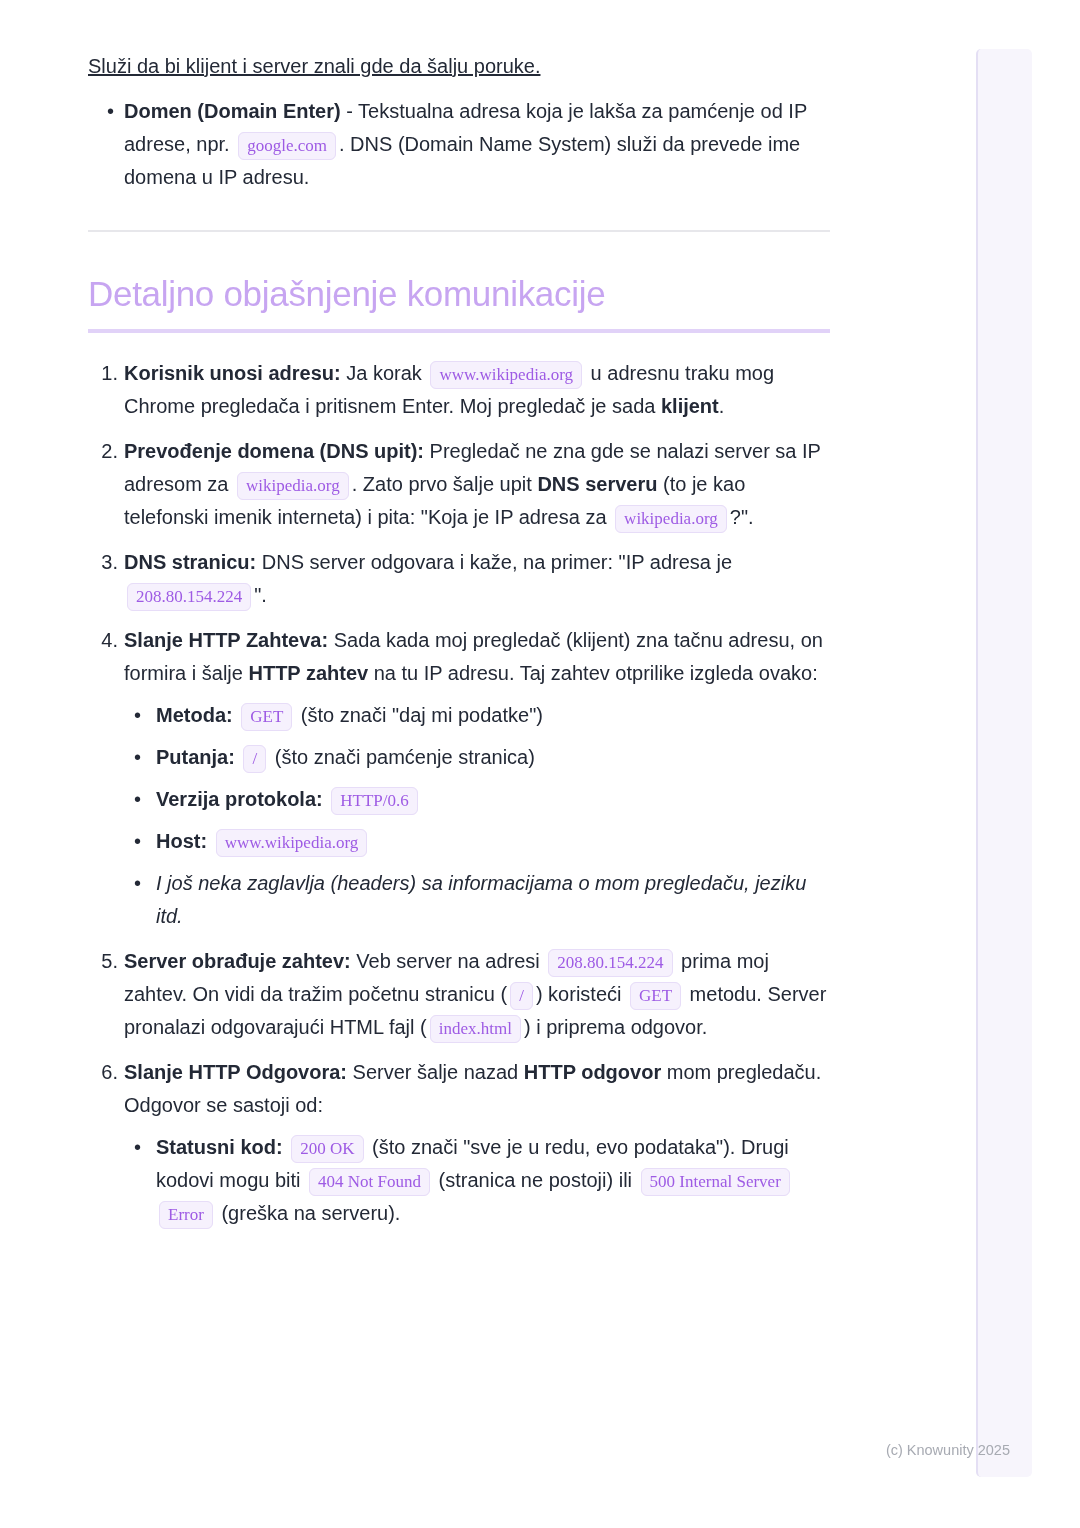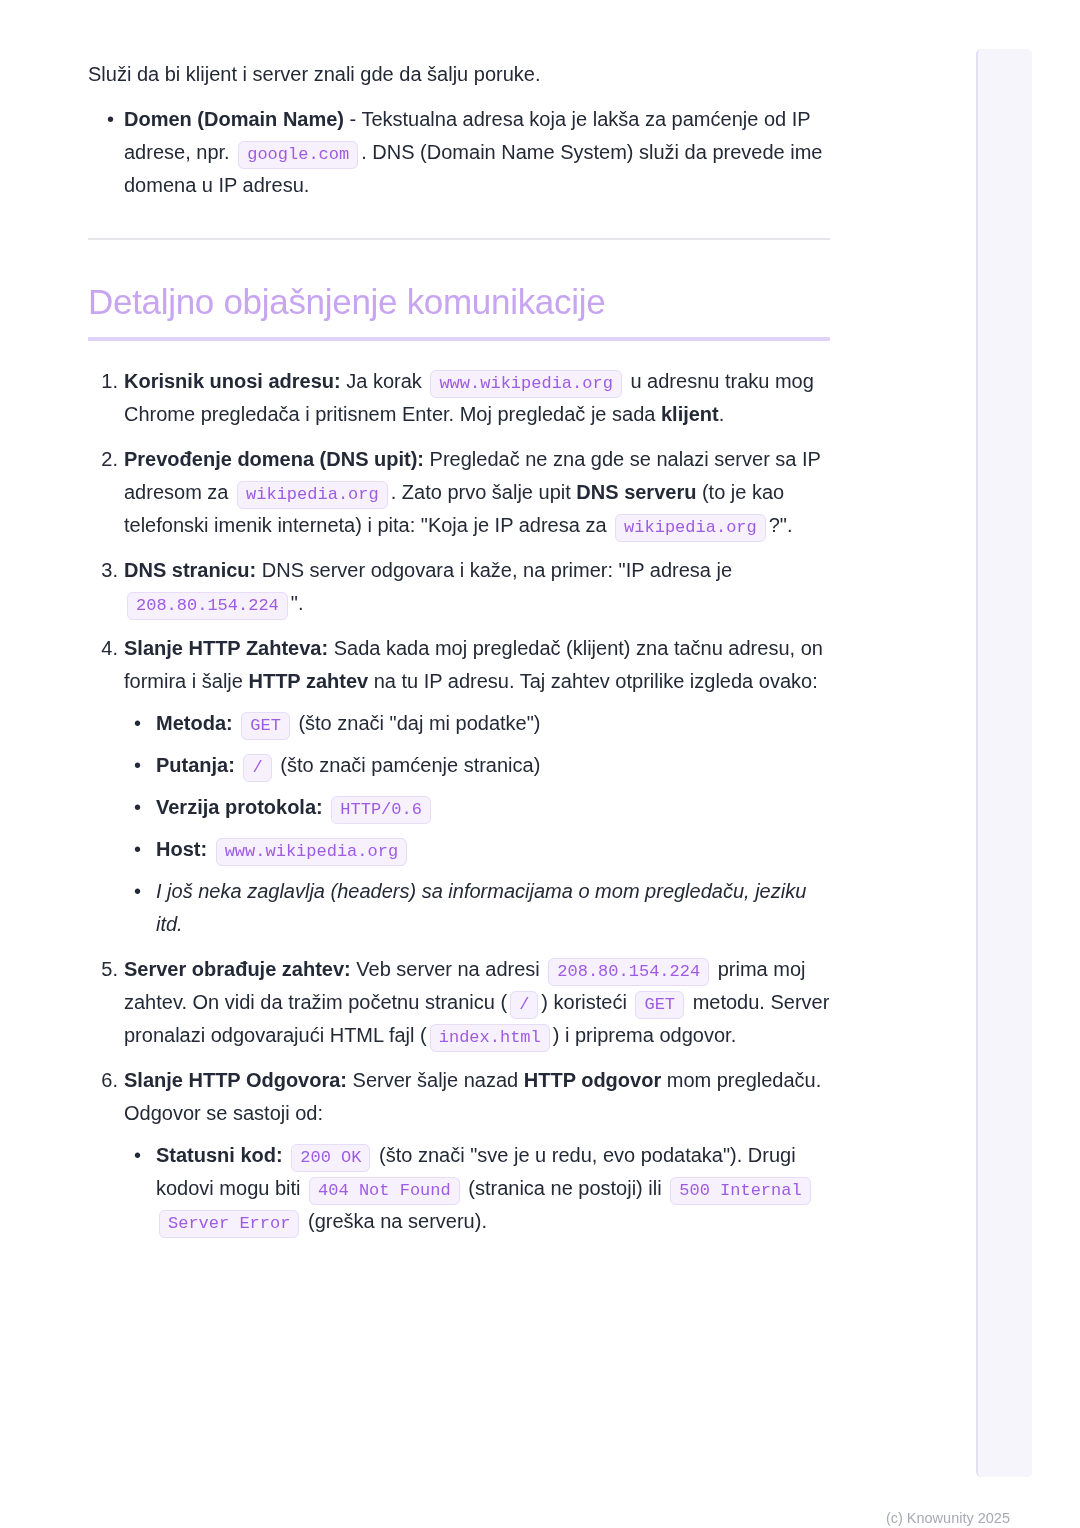--- a/index.html
+++ b/index.html
@@ -20,21 +20,21 @@
     width:1080px;height:1528px;
     background:var(--page-bg);
     font-family:"Liberation Sans","DejaVu Sans",sans-serif;
     color:var(--body-text);
     position:relative;overflow:hidden;
   }
   .content{
     position:absolute;left:88px;top:46px;width:742px;
     font-size:20px;line-height:33px;
   }
-  .para{margin:12px 0 12px;}
+  .para{margin:4px 0 12px;text-decoration:underline;}
   .para.justify{text-align:justify;}
   .divider{height:0;border:0;border-top:2px solid var(--divider);margin:36px 0 0;}
   .section-heading{
     font-size:35px;line-height:40px;font-weight:normal;
     color:var(--heading-color);
     margin:42px 0 0;padding:0 0 15px;
     border-bottom:4px solid var(--heading-underline);
     letter-spacing:-0.3px;
   }
   .section-heading + .para{margin-top:20px;margin-bottom:0;}
@@ -46,55 +46,55 @@
   .li-marker.bullet{padding-right:4px;box-sizing:border-box;}
   .li-body{flex:1;min-width:0;}
   .sub{margin-top:9px;}
   .nli{display:flex;margin:0 0 9px;}
   .nli:last-child{margin-bottom:0;}
   .nli-marker{flex:0 0 24px;padding-left:10px;box-sizing:border-box;margin-right:8px;}
   .nli-body{flex:1;min-width:0;}
   strong{font-weight:bold;}
   em{font-style:italic;}
   .chip{
-    font-family:Liberation Mono, monospace;
+    font-family:Liberation Serif, serif;
     font-size:17px;line-height:1;
     color:var(--code-text);
     background:var(--code-bg);
     border:1px solid var(--code-border);
     border-radius:6px;
     padding:3px 8px 4px;
     margin:0 3px;
     -webkit-box-decoration-break:clone;box-decoration-break:clone;
   }
   .side-strip{
     position:absolute;left:976px;top:49px;width:56px;height:1428px;
     background:var(--strip-bg);
     border-left:2px solid var(--strip-border);
     border-radius:5px;box-sizing:border-box;
     z-index:1;
   }
   .footer{
-    position:absolute;top:1508px;left:0;width:1010px;
+    position:absolute;top:1440px;left:0;width:1010px;
     text-align:right;
     font-size:14.5px;line-height:20px;
     color:var(--footer-text);
     z-index:3;
   }
 </style>
 </head>
 <body>
 
 <div class="page">
   <div class="content" id="doc">
       <p class="para"><span>Služi da bi klijent i server znali gde da šalju poruke.</span></p>
       <div class="blist">
         <div class="li">
           <span class="li-marker bullet">•</span>
-          <div class="li-body"><strong>Domen (Domain Name)</strong><span> - Tekstualna adresa koja je lakša za pamćenje od IP adrese, npr. </span><code class="chip">google.com</code><span>. DNS (Domain Name System) služi da prevede ime domena u IP adresu.</span></div>
+          <div class="li-body"><strong>Domen (Domain Enter)</strong><span> - Tekstualna adresa koja je lakša za pamćenje od IP adrese, npr. </span><code class="chip">google.com</code><span>. DNS (Domain Name System) služi da prevede ime domena u IP adresu.</span></div>
         </div>
       </div>
       <div class="divider"></div>
       <h1 class="section-heading">Detaljno objašnjenje komunikacije</h1>
       <div class="olist">
         <div class="li">
           <span class="li-marker">1.</span>
           <div class="li-body"><strong>Korisnik unosi adresu:</strong><span> Ja korak </span><code class="chip">www.wikipedia.org</code><span> u adresnu traku mog Chrome pregledača i pritisnem Enter. Moj pregledač je sada </span><strong>klijent</strong><span>.</span></div>
         </div>
         <div class="li">

